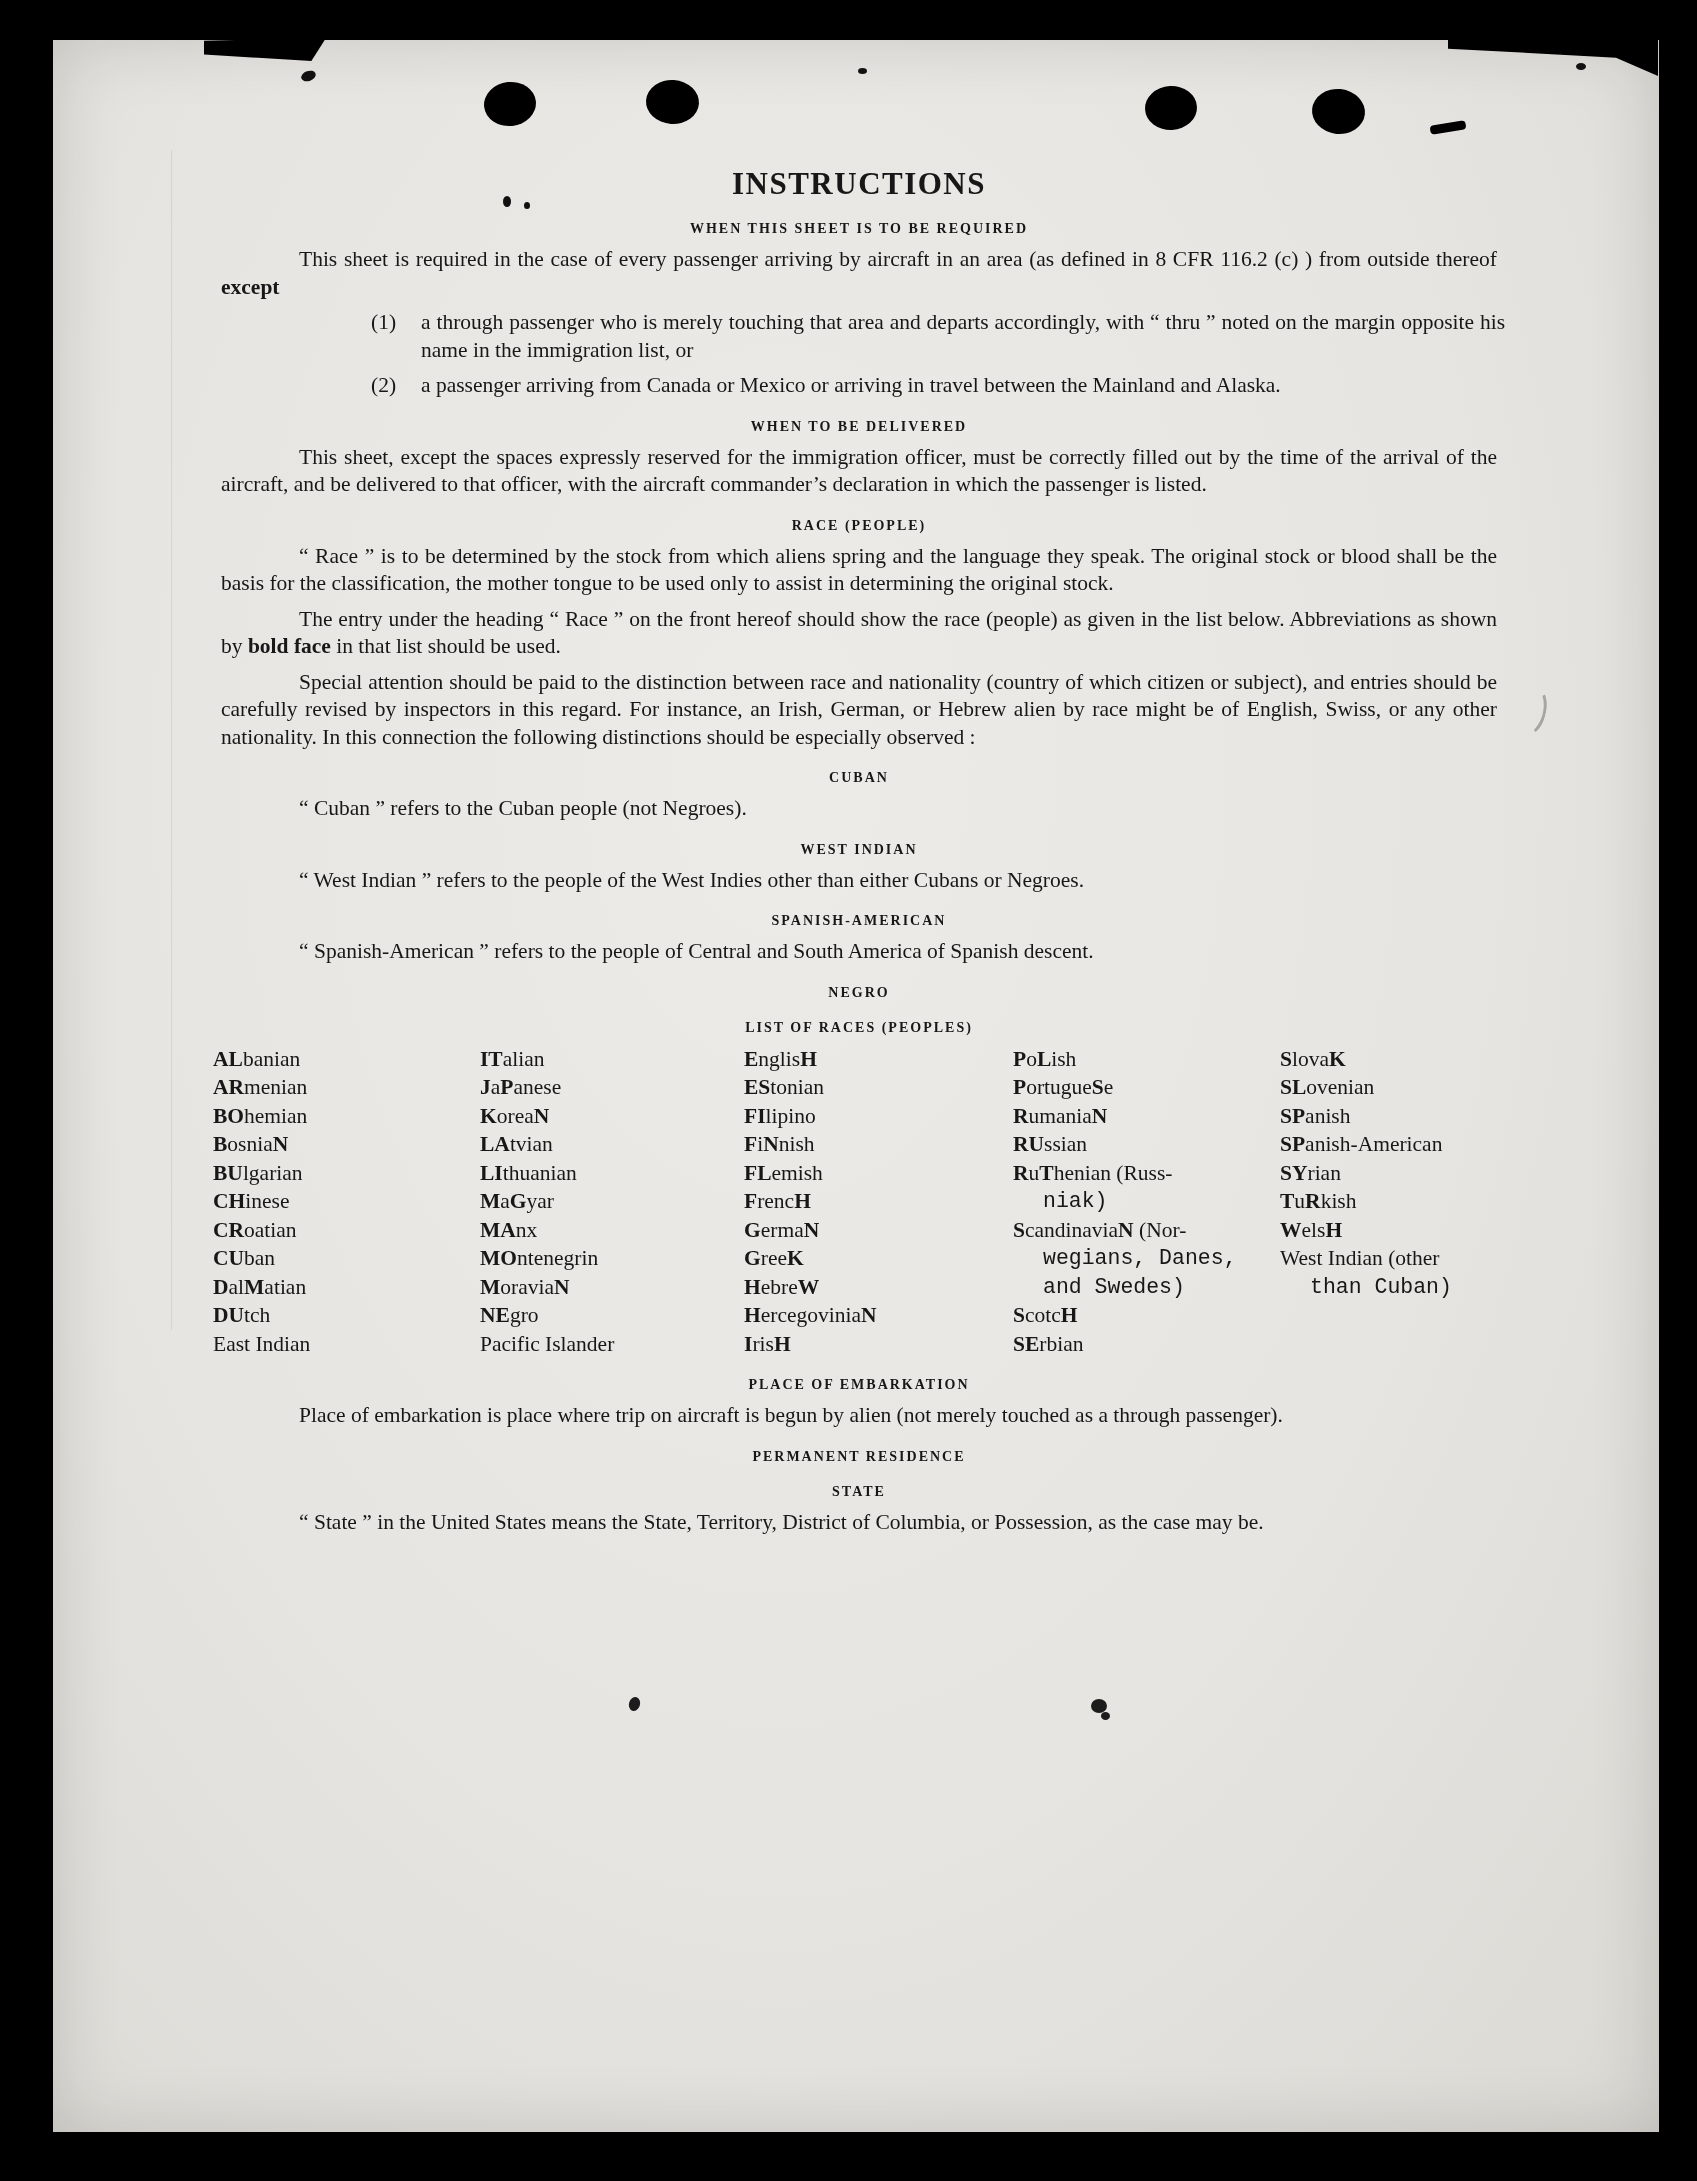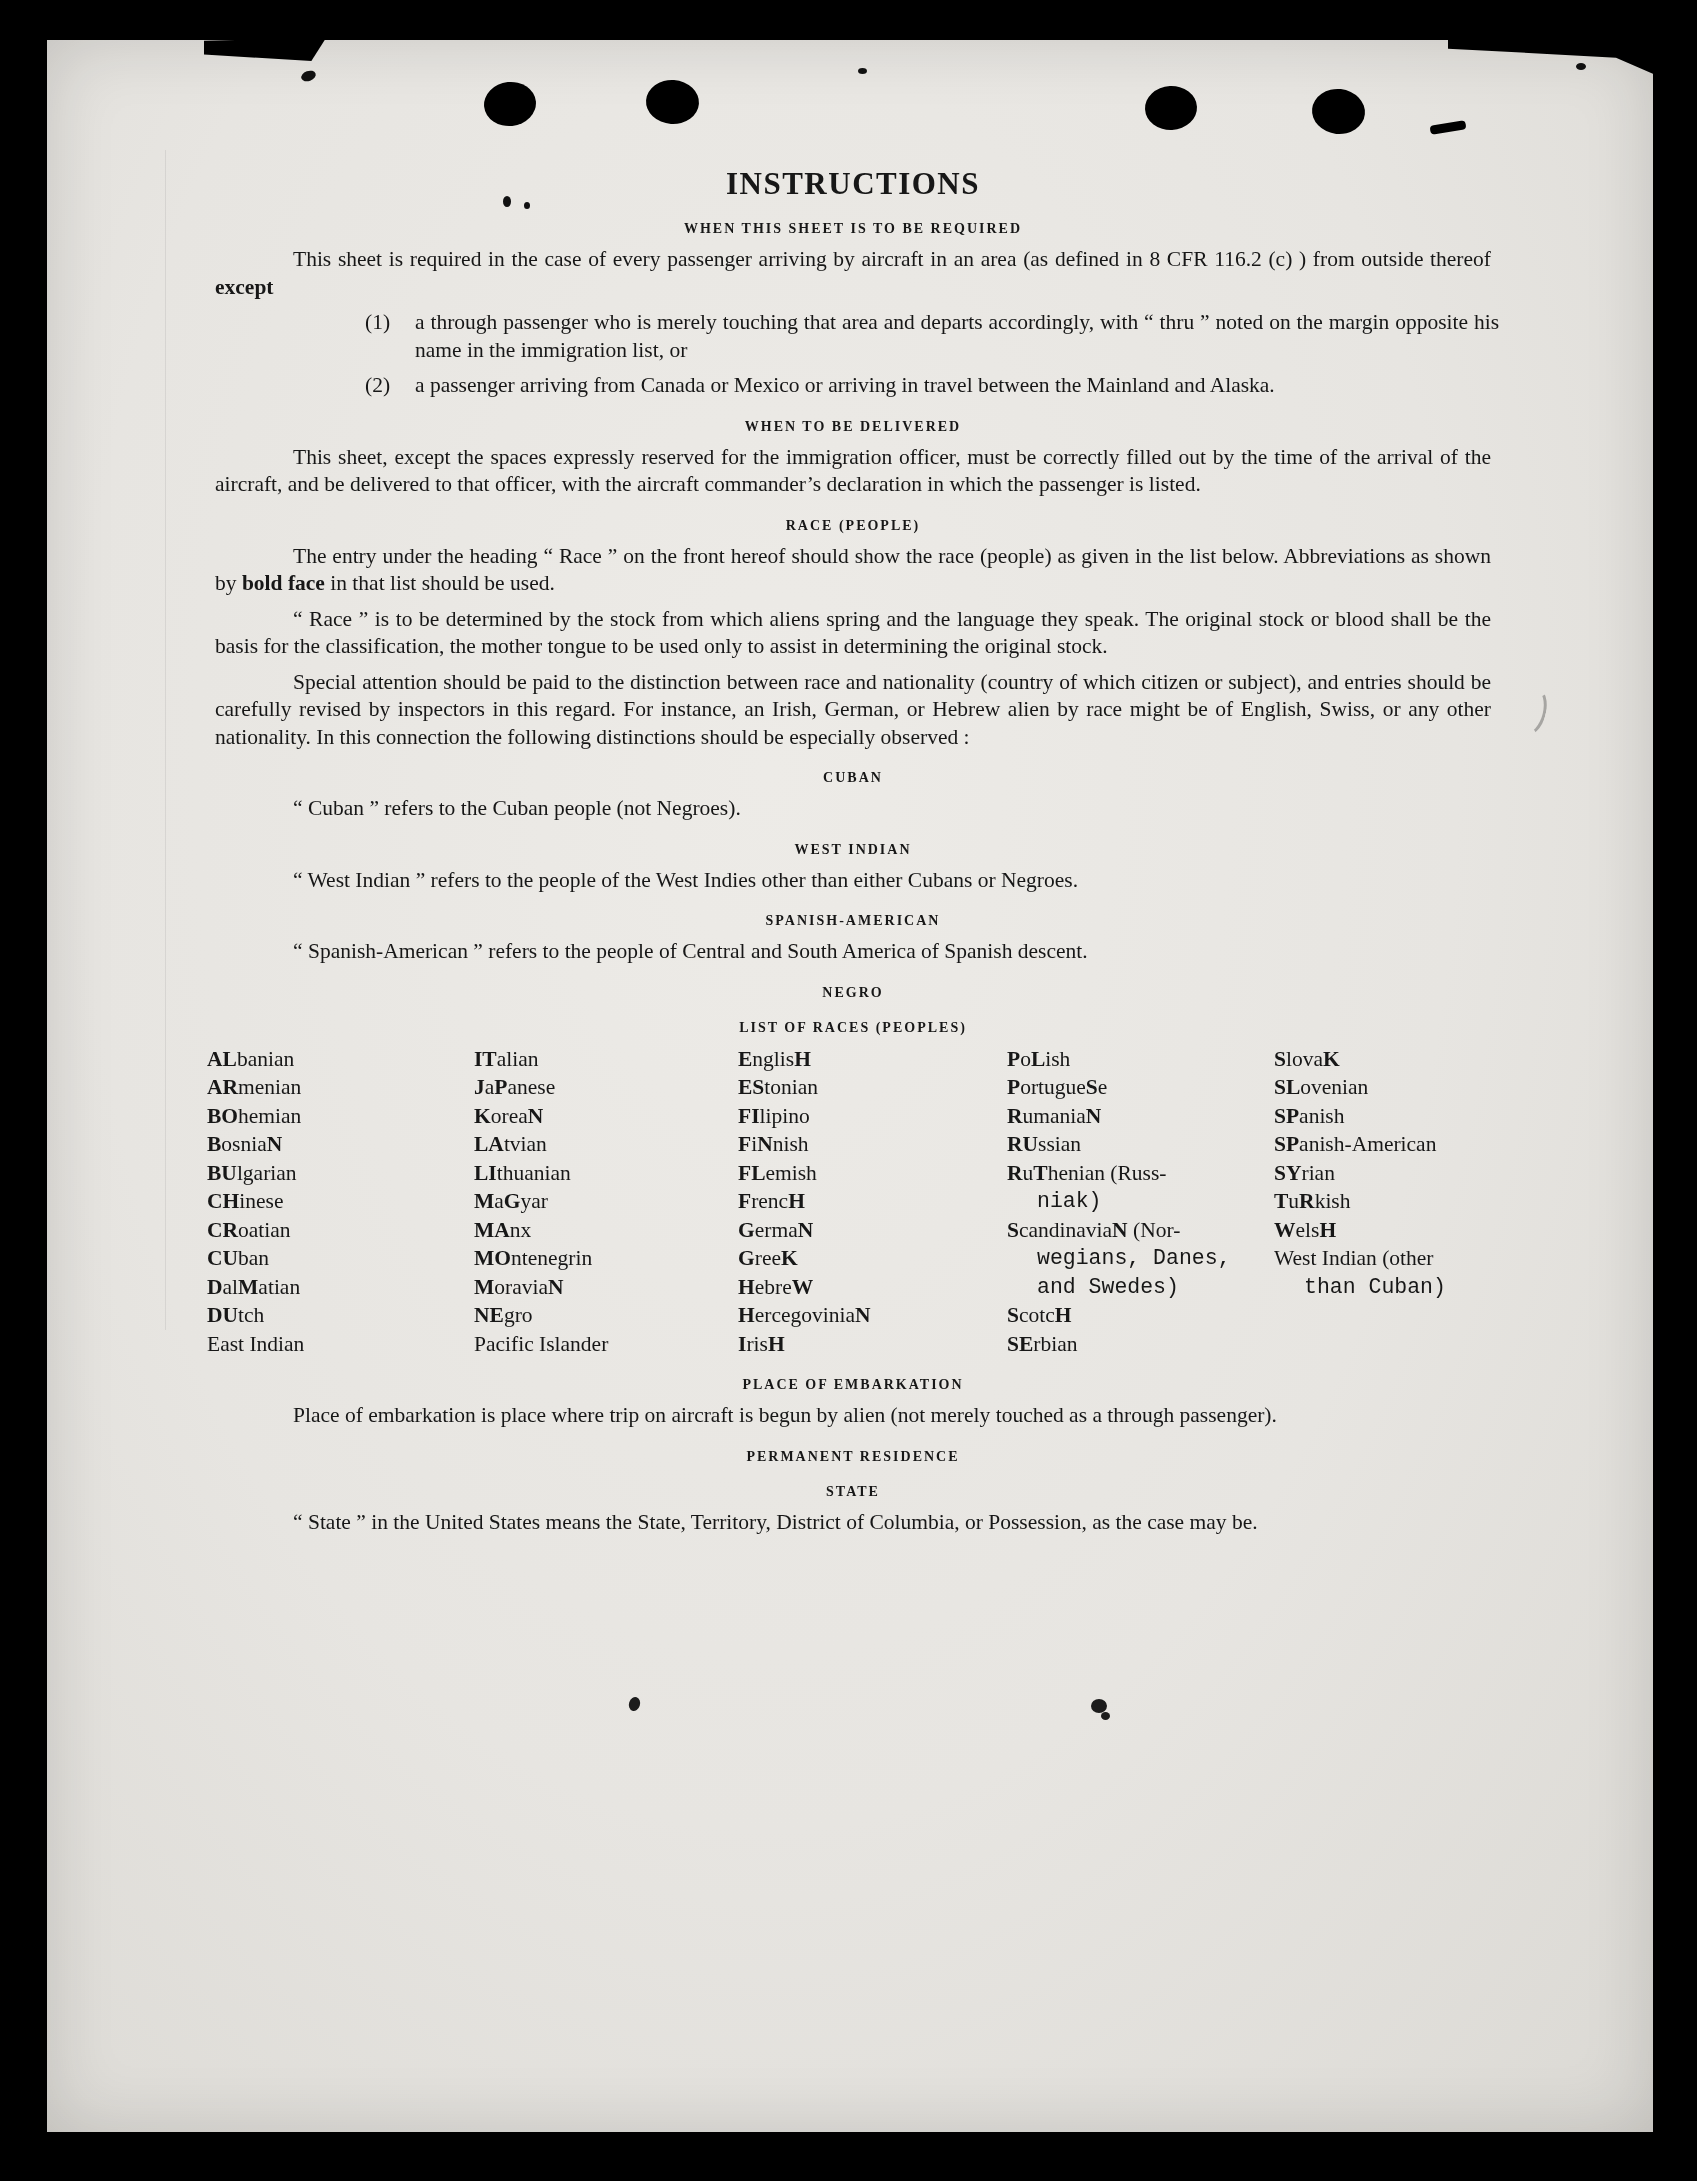--- a/index.html
+++ b/index.html
@@ -2,21 +2,21 @@
 <html><head>
 <meta charset="utf-8">
 <style>
   html,body{margin:0;padding:0;background:#000;}
   body{
     width:1697px;height:2181px;position:relative;overflow:hidden;
     font-family:"Liberation Serif","DejaVu Serif",serif;
   }
   .canvas{position:absolute;inset:0;background:#000;}
   .paper{
-    position:absolute;left:47px;top:40px;width:1606px;height:2092px;
+    position:absolute;left:53px;top:40px;width:1606px;height:2092px;
     background:radial-gradient(ellipse at 45% 35%, #edebe7 0%, #e7e5e1 55%, #dbd9d4 100%);
     box-shadow:inset 0 0 70px rgba(0,0,0,0.14);
   }
   .fold-line{position:absolute;left:118px;top:110px;width:1px;height:1180px;background:rgba(0,0,0,0.07);}
   .content{position:absolute;left:160px;top:126px;width:1292px;color:#171717;}
   .title{font-size:31px;font-weight:700;text-align:center;letter-spacing:1.5px;margin:0 0 2px;}
   .heading{font-size:14px;font-weight:700;text-align:center;letter-spacing:2px;margin:19px 0 9px;}
   .para{font-size:21.5px;line-height:27.5px;text-align:justify;text-indent:78px;margin:8px;}
   .para + .para{margin-top:3px;}
   .numlist{margin:7px 0 0 158px;}
@@ -76,22 +76,22 @@
         <div class="numitem">
           <span class="num">(2)</span>
           <span class="itext">a passenger arriving from Canada or Mexico or arriving in travel between the Mainland and Alaska.</span>
         </div>
       </div>
 
       <div class="heading">WHEN TO BE DELIVERED</div>
       <p class="para">This sheet, except the spaces expressly reserved for the immigration officer, must be correctly filled out by the time of the arrival of the aircraft, and be delivered to that officer, with the aircraft commander’s declaration in which the passenger is listed.</p>
 
       <div class="heading">RACE (PEOPLE)</div>
+      <p class="para">“ Race ” is to be determined by the stock from which aliens spring and the language they speak.  The original stock or blood shall be the basis for the classification, the mother tongue to be used only to assist in determining the original stock.</p>
       <p class="para"><span>The entry under the heading “ Race ” on the front hereof should show the race (people) as given in the list below.  Abbreviations as shown by </span><b>bold face</b><span> in that list should be used.</span></p>
-      <p class="para">“ Race ” is to be determined by the stock from which aliens spring and the language they speak.  The original stock or blood shall be the basis for the classification, the mother tongue to be used only to assist in determining the original stock.</p>
       <p class="para">Special attention should be paid to the distinction between race and nationality (country of which citizen or subject), and entries should be carefully revised by inspectors in this regard.  For instance, an Irish, German, or Hebrew alien by race might be of English, Swiss, or any other nationality.  In this connection the following distinctions should be especially observed :</p>
 
       <div class="heading">CUBAN</div>
       <p class="para">“ Cuban ” refers to the Cuban people (not Negroes).</p>
 
       <div class="heading">WEST INDIAN</div>
       <p class="para">“ West Indian ” refers to the people of the West Indies other than either Cubans or Negroes.</p>
 
       <div class="heading">SPANISH-AMERICAN</div>
       <p class="para">“ Spanish-American ” refers to the people of Central and South America of Spanish descent.</p>

